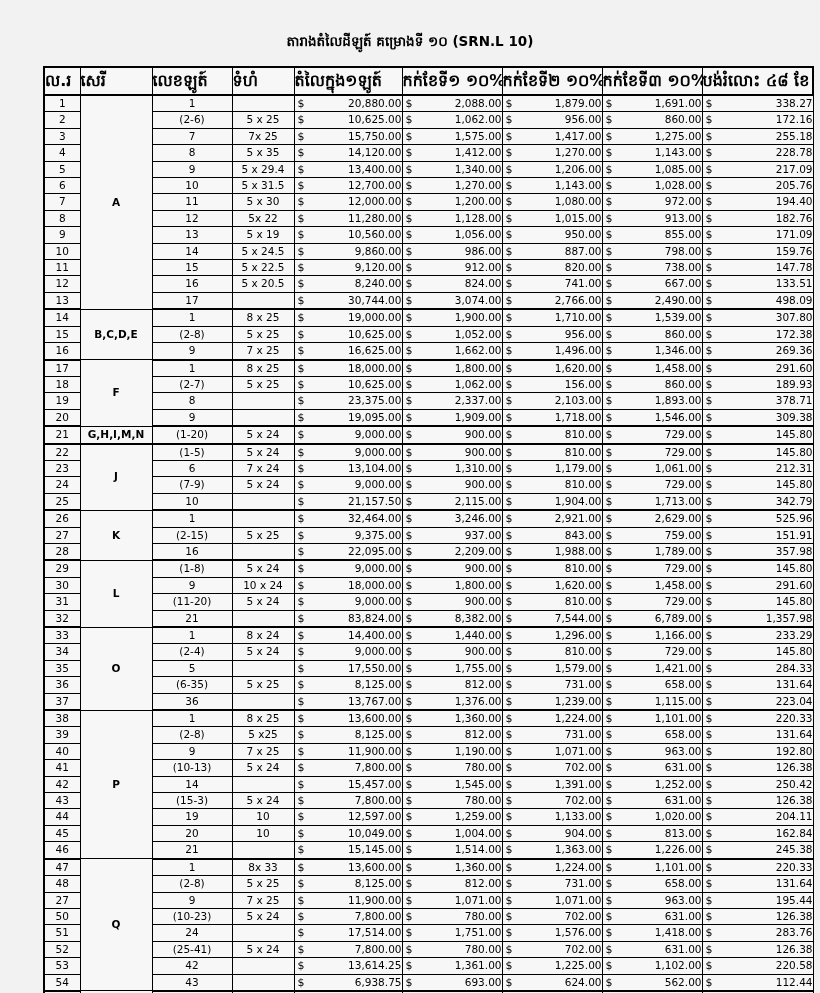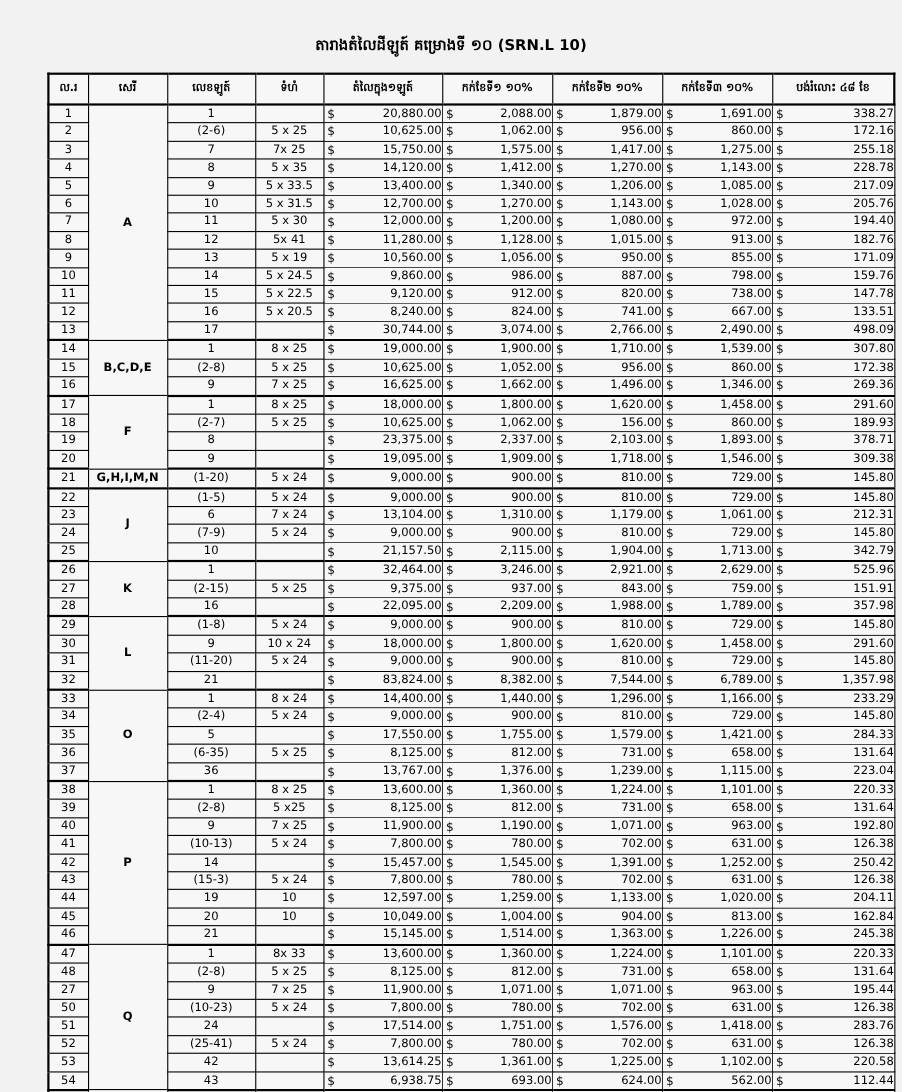--- a/index.html
+++ b/index.html
@@ -52,23 +52,23 @@
     height: 15.4px;
     font-size: 10.5px;
     line-height: 15.4px;
     overflow: hidden;
     white-space: nowrap;
     background: #f7f7f7;
   }
   table.price-table thead th {
     height: 26px;
     line-height: 26px;
-    font-size: 10px;
+    font-size: 16px;
     font-weight: 700;
-    text-align: center;
+    text-align: left;
     border-width: 2px 1px 2px 1px;
     border-color: #000;
     border-style: solid;
   }
   table.price-table thead th:first-child { border-left-width: 2px; }
   table.price-table thead th:last-child  { border-right-width: 2px; }
 
   
   col.c-no     { width: 36px; }
   col.c-series { width: 72px; }
@@ -174,21 +174,21 @@
             <td class="size">5 x 35</td>
             <td class="money price"><span class="cur">$</span>14,120.00</td>
             <td class="money"><span class="cur">$</span>1,412.00</td>
             <td class="money"><span class="cur">$</span>1,270.00</td>
             <td class="money"><span class="cur">$</span>1,143.00</td>
             <td class="money inst"><span class="cur">$</span>228.78</td>
           </tr>
           <tr>
             <td class="no">5</td>
             <td class="lot">9</td>
-            <td class="size">5 x 33.5</td>
+            <td class="size">5 x 29.4</td>
             <td class="money price"><span class="cur">$</span>13,400.00</td>
             <td class="money"><span class="cur">$</span>1,340.00</td>
             <td class="money"><span class="cur">$</span>1,206.00</td>
             <td class="money"><span class="cur">$</span>1,085.00</td>
             <td class="money inst"><span class="cur">$</span>217.09</td>
           </tr>
           <tr>
             <td class="no">6</td>
             <td class="lot">10</td>
             <td class="size">5 x 31.5</td>
@@ -204,21 +204,21 @@
             <td class="size">5 x 30</td>
             <td class="money price"><span class="cur">$</span>12,000.00</td>
             <td class="money"><span class="cur">$</span>1,200.00</td>
             <td class="money"><span class="cur">$</span>1,080.00</td>
             <td class="money"><span class="cur">$</span>972.00</td>
             <td class="money inst"><span class="cur">$</span>194.40</td>
           </tr>
           <tr>
             <td class="no">8</td>
             <td class="lot">12</td>
-            <td class="size">5x 41</td>
+            <td class="size">5x 22</td>
             <td class="money price"><span class="cur">$</span>11,280.00</td>
             <td class="money"><span class="cur">$</span>1,128.00</td>
             <td class="money"><span class="cur">$</span>1,015.00</td>
             <td class="money"><span class="cur">$</span>913.00</td>
             <td class="money inst"><span class="cur">$</span>182.76</td>
           </tr>
           <tr>
             <td class="no">9</td>
             <td class="lot">13</td>
             <td class="size">5 x 19</td>

